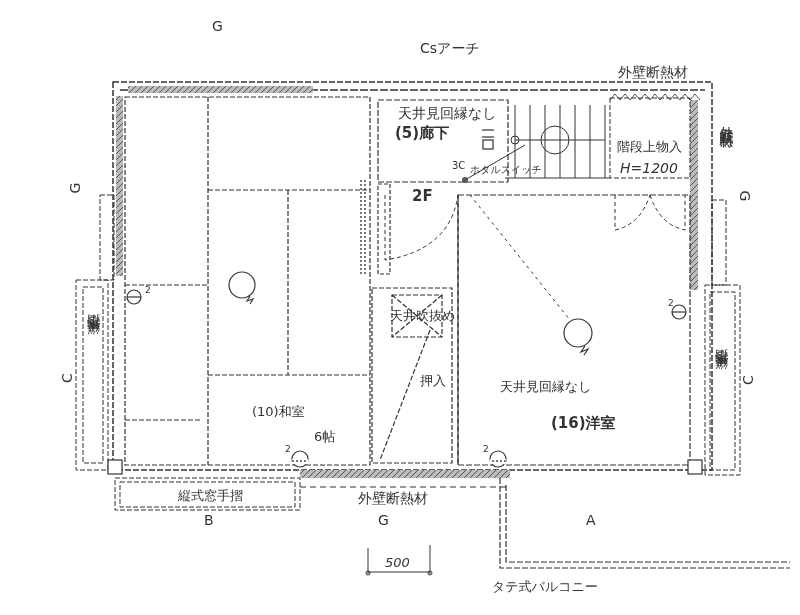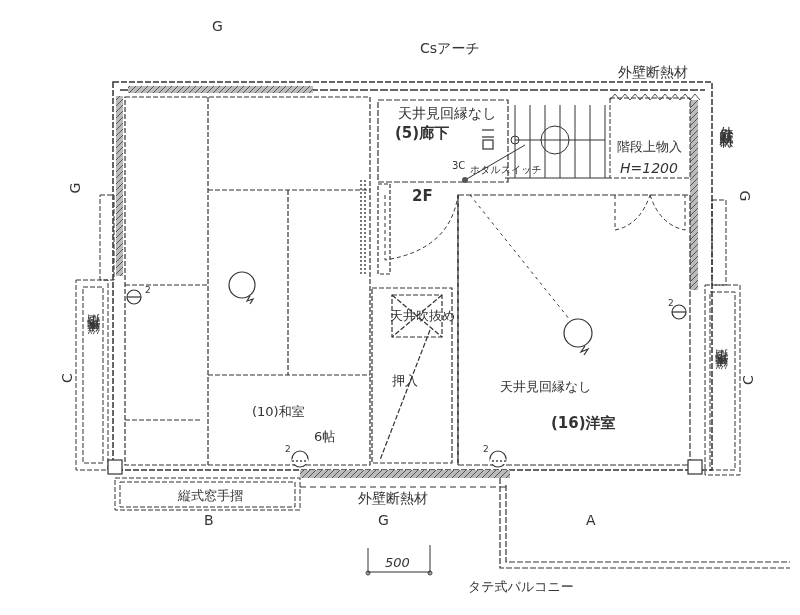--- a/index.html
+++ b/index.html
@@ -181,28 +181,28 @@
 <span class="lbl lbl-sm" style="left:470px;top:163px;font-size:10px;">ホタルスイッチ</span>
 <span class="lbl lbl-sm" style="left:452px;top:160px;font-size:10px;">3C</span>
 
 <span class="lbl lbl-md" style="left:617px;top:138px;">階段上物入</span>
 <span class="lbl lbl-sm" style="left:620px;top:160px;font-style:italic;">H=1200</span>
 
 <span class="lbl lbl-md" style="left:252px;top:403px;">(10)和室</span>
 <span class="lbl lbl-md" style="left:272px;top:428px;margin-left:42px;">6帖</span>
 
 <span class="lbl lbl-md" style="left:390px;top:307px;">天井吹抜め</span>
-<span class="lbl lbl-md" style="left:392px;top:372px;">押入</span>
+<span class="lbl lbl-md" style="left:420px;top:372px;">押入</span>
 
 <span class="lbl lbl-md" style="left:500px;top:378px;">天井見回縁なし</span>
 <span class="lbl lbl-lg" style="left:535px;top:414px;margin-left:16px;">(16)洋室</span>
 
 <span class="lbl" style="left:145px;top:285px;font-size:9px;">2</span>
 <span class="lbl" style="left:285px;top:444px;font-size:9px;">2</span>
 <span class="lbl" style="left:483px;top:444px;font-size:9px;">2</span>
 <span class="lbl" style="left:668px;top:298px;font-size:9px;">2</span>
 
 <span class="lbl lbl-md vtext" style="left:85px;top:335px;transform:rotate(180deg);">縦式窓手摺</span>
 <span class="lbl lbl-md vtext" style="left:713px;top:370px;transform:rotate(180deg);">縦式窓手摺</span>
 <span class="lbl lbl-md" style="left:178px;top:487px;">縦式窓手摺</span>
 
 <span class="lbl lbl-md" style="left:385px;top:555px;font-style:italic;">500</span>
-<span class="lbl lbl-md" style="left:468px;top:578px;">タテ式バルコニー</span>
+<span class="lbl lbl-md" style="left:492px;top:578px;">タテ式バルコニー</span>
 
 </body></html>

